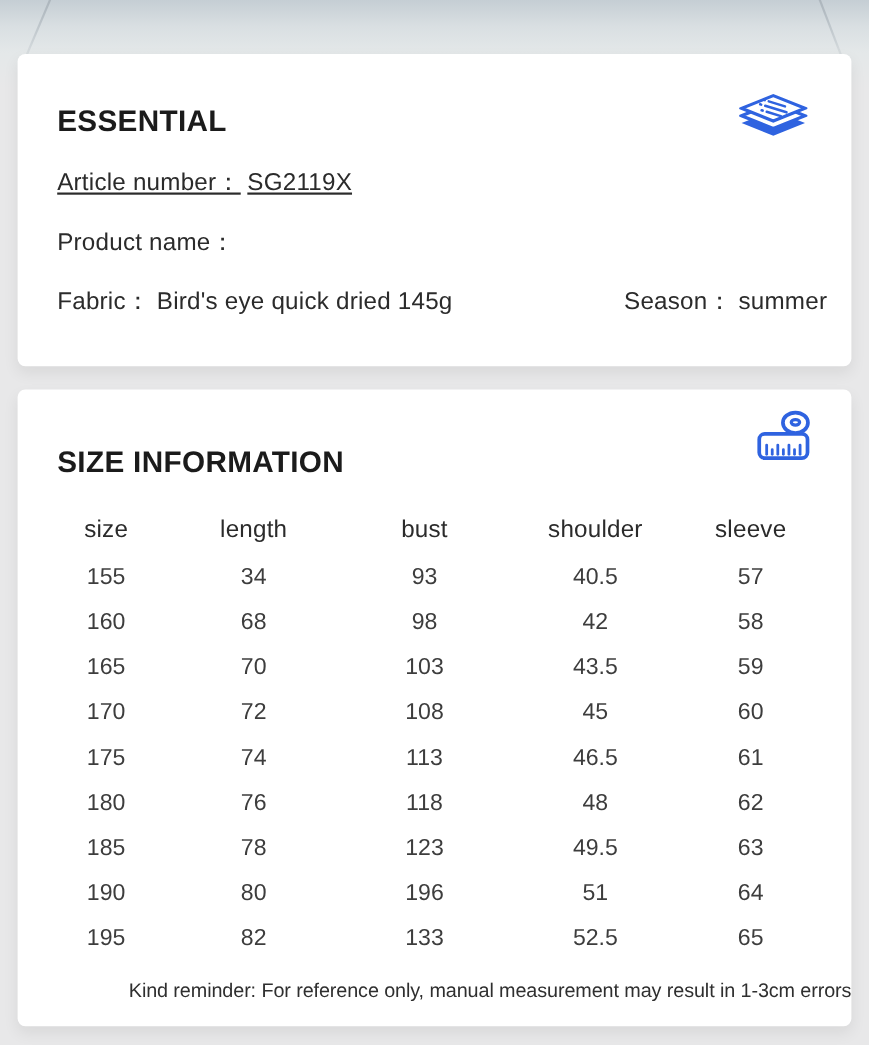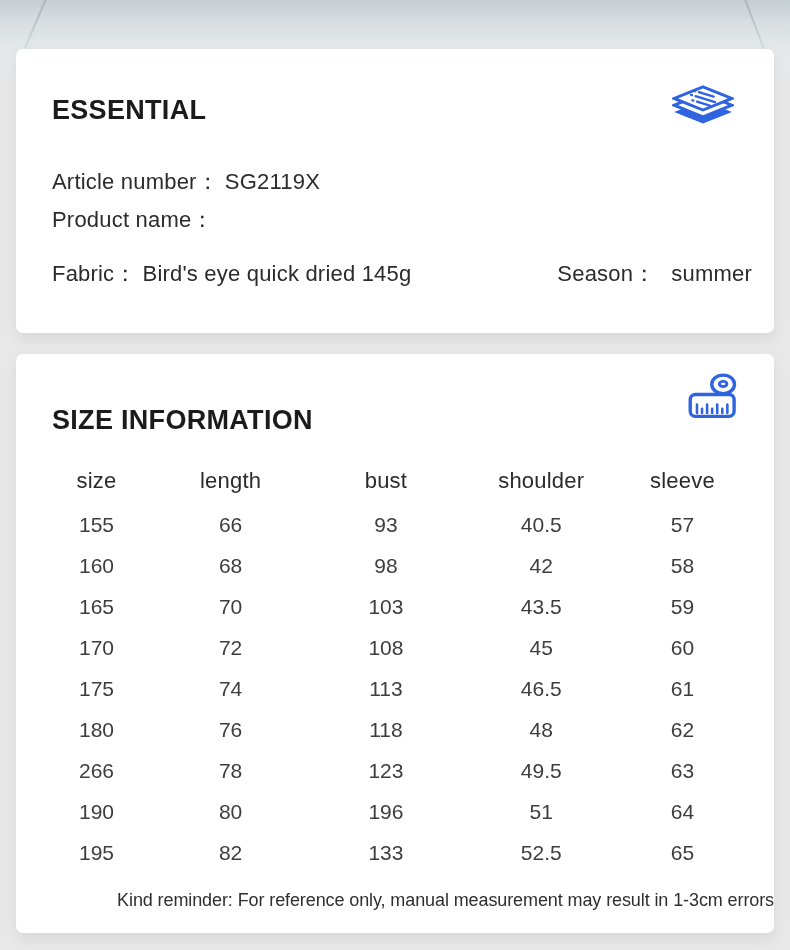--- a/index.html
+++ b/index.html
@@ -62,25 +62,25 @@
     right: 22px;
     display: flex;
     align-items: baseline;
     font-size: 22px;
     line-height: 30px;
     color: #2b2b2b;
     letter-spacing: 0.2px;
     white-space: nowrap;
   }
   .info-row .value { margin-left: 6px; }
-  .row-article { top: 118px; }
+  .row-article { top: 102px; text-decoration: underline; }
   .row-product { top: 156px; }
   .row-fabric  { top: 210px; }
   .season-group { margin-left: auto; display: flex; align-items: baseline; }
-  .season-group .value { margin-left: 16px; }
+  .season-group .value { margin-left: 6px; }
 
   table.size-table {
     position: absolute;
     left: 24px;
     top: 104px;
     width: 706px;
     border-collapse: collapse;
   }
   .size-table th, .size-table td {
     text-align: center;
@@ -192,21 +192,21 @@
             <th>size</th>
             <th>length</th>
             <th>bust</th>
             <th>shoulder</th>
             <th>sleeve</th>
           </tr>
       </thead>
       <tbody>
           <tr>
             <td>155</td>
-            <td>66</td>
+            <td>34</td>
             <td>93</td>
             <td>40.5</td>
             <td>57</td>
           </tr>
           <tr>
             <td>160</td>
             <td>68</td>
             <td>98</td>
             <td>42</td>
             <td>58</td>
@@ -233,21 +233,21 @@
             <td>61</td>
           </tr>
           <tr>
             <td>180</td>
             <td>76</td>
             <td>118</td>
             <td>48</td>
             <td>62</td>
           </tr>
           <tr>
-            <td>266</td>
+            <td>185</td>
             <td>78</td>
             <td>123</td>
             <td>49.5</td>
             <td>63</td>
           </tr>
           <tr>
             <td>190</td>
             <td>80</td>
             <td>196</td>
             <td>51</td>

